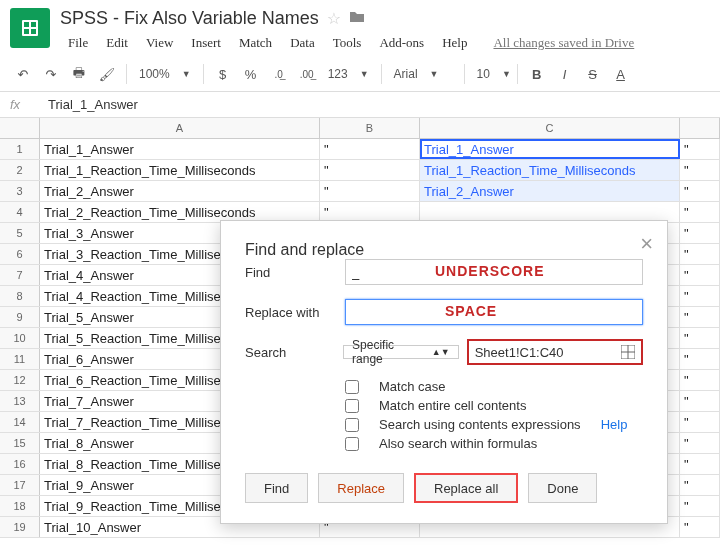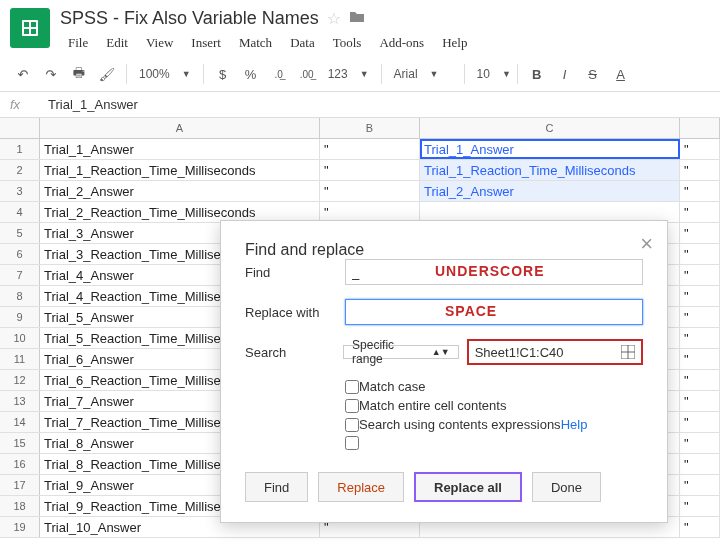--- a/index.html
+++ b/index.html
@@ -41,27 +41,27 @@
   .dlg-row { display: flex; align-items: center; margin-bottom: 14px; }
   .dlg-label { width: 100px; font-size: 13px; color: #333; }
   .dlg-input { flex: 1; height: 26px; border: 1px solid #ccc; padding: 0 6px; font-size: 13px; position: relative; }
   .dlg-input.focused { border: 1px solid #4d90fe; box-shadow: 0 0 2px #4d90fe; }
   .annot { position: absolute; color: #c62828; font-weight: bold; font-size: 14px; letter-spacing: 1px; pointer-events: none; text-align: right; }
   .search-row { display: flex; align-items: center; gap: 8px; }
   .dropdown { border: 1px solid #ccc; height: 14px; padding: 0 8px; display: flex; align-items: center; font-size: 12px; gap: 6px; }
   .range-box { border: 2px solid #c62828; height: 26px; padding: 0 6px; display: flex; align-items: center; font-size: 13px; width: 180px; justify-content: space-between; }
   .grid-icon { width: 14px; height: 14px; }
   .checks { margin-left: 100px; margin-top: 4px; }
-  .chk { display: flex; align-items: center; gap: 0; font-size: 13px; margin-bottom: 4px; }
+  .chk { display: flex; align-items: center; gap: 20px; font-size: 13px; margin-bottom: 4px; }
   .chk input { width: 14px; height: 14px; }
   .help-link { color: #1a73e8; cursor: pointer; }
   .dlg-buttons { display: flex; gap: 10px; margin-top: 22px; justify-content: flex-start; }
   .btn { height: 30px; padding: 0 18px; border: 1px solid #ccc; background: #f5f5f5; font-size: 13px; cursor: pointer; display: flex; align-items: center; }
   .btn.disabled { color: #c2410c; }
-  .btn.primary { border: 2px solid #8b5cf6; font-weight: bold; }
+  .btn.primary { border: 2px solid #ef4444; font-weight: normal; }
   .caret { font-size: 9px; }
 </style>
 </head>
 <body>
 
 <div class="header">
   <div class="logo">
     <svg viewBox="0 0 24 24" fill="white">
         <rect x="4" y="4" width="16" height="16" rx="1" fill="white"></rect>
         <rect x="6" y="6" width="5" height="5" fill="#0f9d58"></rect>
@@ -81,20 +81,21 @@
     <div class="menubar">
       <span>File</span>
       <span>Edit</span>
       <span>View</span>
       <span>Insert</span>
       <span>Match</span>
       <span>Data</span>
       <span>Tools</span>
       <span>Add-ons</span>
       <span>Help</span>
+      <span class="save-status">All changes saved in Drive</span>
     </div>
   </div>
 </div>
 
 <div class="toolbar">
   <div class="tb-btn">↶</div>
   <div class="tb-btn">↷</div>
   <div class="tb-btn">🖶</div>
   <div class="tb-btn">🖌</div>
   <div class="tb-sep"></div>
@@ -333,20 +334,21 @@
         <input type="checkbox" style="">
         <span>Match entire cell contents</span>
       </label>
     <label class="chk">
         <input type="checkbox" style="">
         <span>Search using contents expressions</span> 
         <span class="help-link">Help</span>
       </label>
     <label class="chk">
         <input type="checkbox" style="">
+        <span>Also search within formulas</span>
       </label>
   </div>
 
   <div class="dlg-buttons">
     <div class="btn">Find</div>
     <div class="btn disabled">Replace</div>
     <div class="btn primary">Replace all</div>
     <div class="btn">Done</div>
   </div>
 </div>

